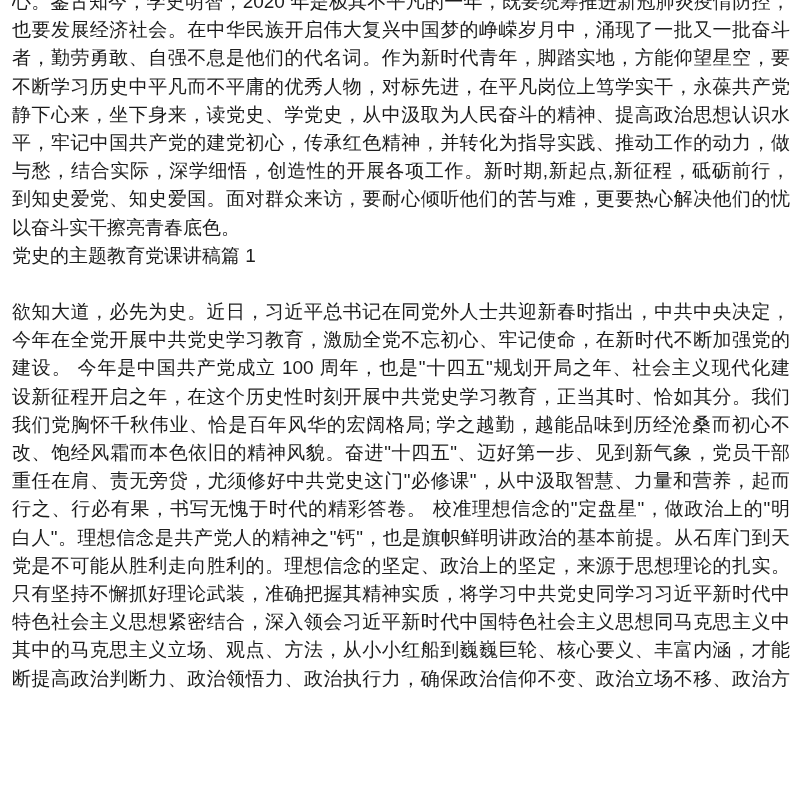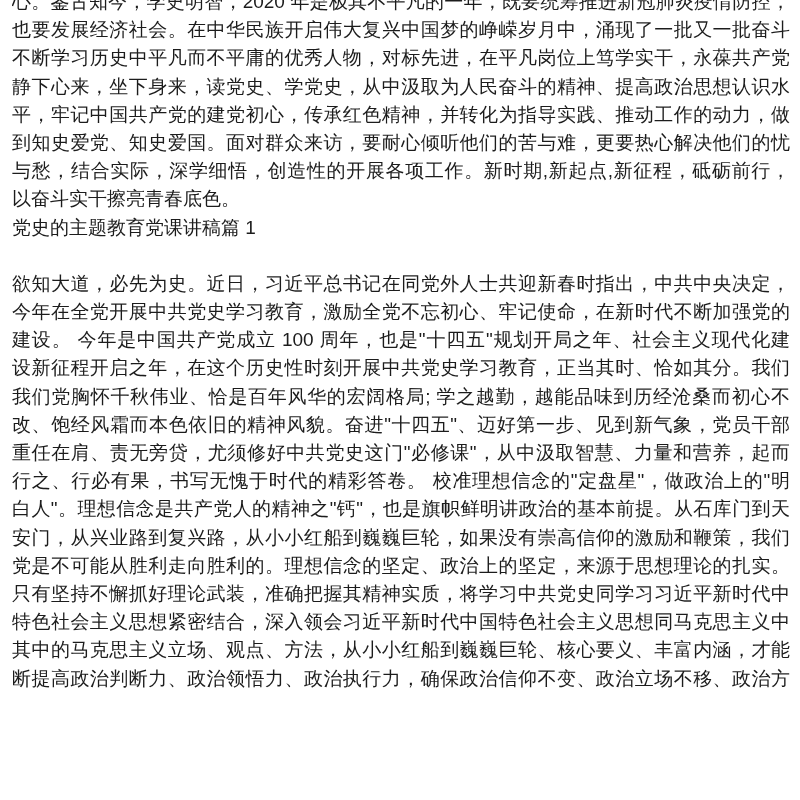--- a/index.html
+++ b/index.html
@@ -37,42 +37,42 @@
     height: 28.2px;
   }
 </style>
 </head>
 <body style="background: rgb(255, 255, 255);">
 
 <div class="doc" style="color: rgb(28, 28, 28);">
   <div>
       <div class="line">心。鉴古知今，学史明智，2020 年是极其不平凡的一年，既要统筹推进新冠肺炎疫情防控，</div>
       <div class="line">也要发展经济社会。在中华民族开启伟大复兴中国梦的峥嵘岁月中，涌现了一批又一批奋斗</div>
+      <div class="line">者，勤劳勇敢、自强不息是他们的代名词。作为新时代青年，脚踏实地，方能仰望星空，要</div>
       <div class="line">不断学习历史中平凡而不平庸的优秀人物，对标先进，在平凡岗位上笃学实干，永葆共产党</div>
       <div class="line">静下心来，坐下身来，读党史、学党史，从中汲取为人民奋斗的精神、提高政治思想认识水</div>
       <div class="line">平，牢记中国共产党的建党初心，传承红色精神，并转化为指导实践、推动工作的动力，做</div>
+      <div class="line">与愁，结合实际，深学细悟，创造性的开展各项工作。新时期,新起点,新征程，砥砺前行，</div>
       <div class="line">到知史爱党、知史爱国。面对群众来访，要耐心倾听他们的苦与难，更要热心解决他们的忧</div>
-      <div class="line">与愁，结合实际，深学细悟，创造性的开展各项工作。新时期,新起点,新征程，砥砺前行，</div>
       <div class="line short">以奋斗实干擦亮青春底色。</div>
     </div>
 
   <div class="line heading">党史的主题教育党课讲稿篇 1</div>
 
   <div class="line blank"></div>
 
   <div>
       <div class="line">欲知大道，必先为史。近日，习近平总书记在同党外人士共迎新春时指出，中共中央决定，</div>
       <div class="line">今年在全党开展中共党史学习教育，激励全党不忘初心、牢记使命，在新时代不断加强党的</div>
       <div class="line">建设。 今年是中国共产党成立 100 周年，也是"十四五"规划开局之年、社会主义现代化建</div>
       <div class="line">设新征程开启之年，在这个历史性时刻开展中共党史学习教育，正当其时、恰如其分。我们</div>
       <div class="line">我们党胸怀千秋伟业、恰是百年风华的宏阔格局; 学之越勤，越能品味到历经沧桑而初心不</div>
       <div class="line">改、饱经风霜而本色依旧的精神风貌。奋进"十四五"、迈好第一步、见到新气象，党员干部</div>
       <div class="line">重任在肩、责无旁贷，尤须修好中共党史这门"必修课"，从中汲取智慧、力量和营养，起而</div>
       <div class="line">行之、行必有果，书写无愧于时代的精彩答卷。 校准理想信念的"定盘星"，做政治上的"明</div>
       <div class="line">白人"。理想信念是共产党人的精神之"钙"，也是旗帜鲜明讲政治的基本前提。从石库门到天</div>
-      <div class="line">安门，从兴业路到复兴路，从小小红船到巍巍巨轮，如果没有崇高信仰的激励和鞭策，我们</div>
       <div class="line">党是不可能从胜利走向胜利的。理想信念的坚定、政治上的坚定，来源于思想理论的扎实。</div>
       <div class="line">只有坚持不懈抓好理论武装，准确把握其精神实质，将学习中共党史同学习习近平新时代中国</div>
       <div class="line">特色社会主义思想紧密结合，深入领会习近平新时代中国特色社会主义思想同马克思主义中</div>
       <div class="line">其中的马克思主义立场、观点、方法，从小小红船到巍巍巨轮、核心要义、丰富内涵，才能不</div>
       <div class="line">断提高政治判断力、政治领悟力、政治执行力，确保政治信仰不变、政治立场不移、政治方</div>
     </div>
 </div>
 
 </body></html>

